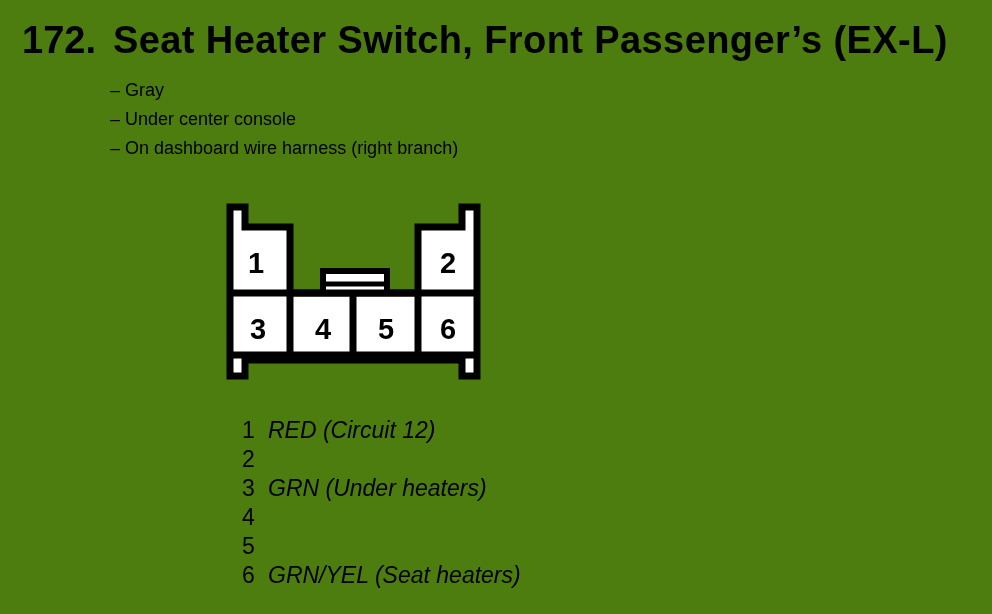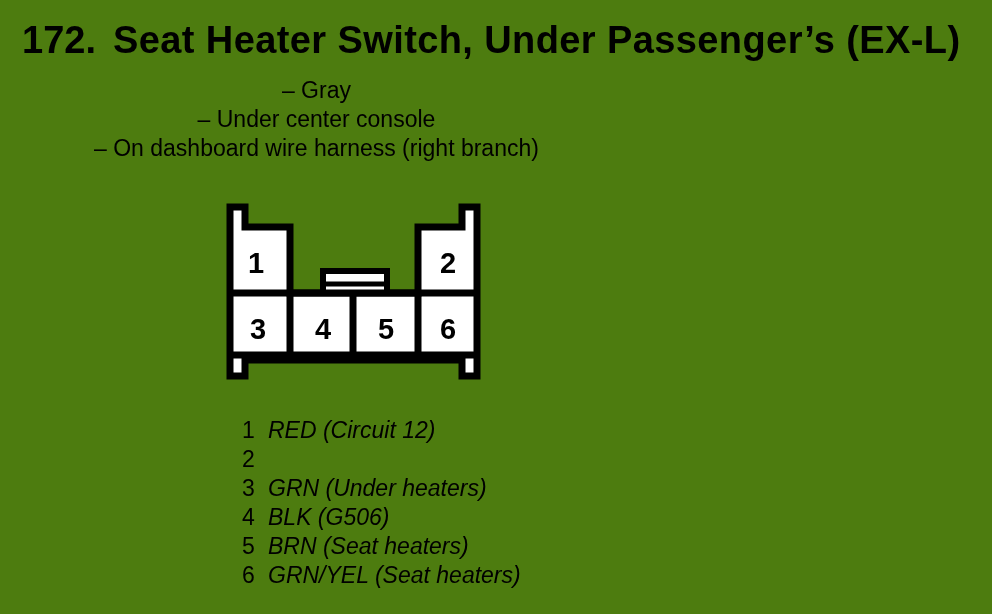--- a/index.html
+++ b/index.html
@@ -27,25 +27,24 @@
     position: absolute;
     left: 113px; top: 21px;
     font-size: 38px;
     font-weight: bold;
     line-height: 38px;
     letter-spacing: 0.4px;
     white-space: nowrap;
   }
   .bullet-list {
     position: absolute;
-    left: 94px; top: 76px;
-    font-size: 23px;
+    left: 110px; top: 76px;
+    font-size: 18px;
     line-height: 29px;
     white-space: nowrap;
-    text-align: center;
   }
   .connector-svg {
     position: absolute;
     left: 0; top: 0;
     width: 992px; height: 614px;
   }
   .connector-svg text {
     font-family: "Liberation Sans", sans-serif;
     font-weight: bold;
     font-size: 29px;
@@ -65,21 +64,21 @@
   }
   .legend-label { white-space: nowrap; font-style: italic; }
 </style>
 </head>
 <body>
 
 <div class="page">
 
   <div class="doc-number">172.</div>
 
-  <div class="doc-title">Seat Heater Switch, Under Passenger’s (EX-L)</div>
+  <div class="doc-title">Seat Heater Switch, Front Passenger’s (EX-L)</div>
 
   <div class="bullet-list">
     <div>– Gray</div>
     <div>– Under center console</div>
     <div>– On dashboard wire harness (right branch)</div>
   </div>
 
   <svg class="connector-svg" viewBox="0 0 992 614">
 
     <path d="M 230 207 H 245 V 227 H 290 V 293 H 418 V 227 H 462 V 207 H 477 V 376 H 462 V 360 H 245 V 376 H 230 Z" fill="#ffffff" stroke="#000000" stroke-width="7" stroke-linejoin="miter"></path>
@@ -108,25 +107,23 @@
     </div>
     <div class="legend-row">
       <span class="legend-num">2</span>
     </div>
     <div class="legend-row">
       <span class="legend-num">3</span>
       <span class="legend-label">GRN (Under heaters)</span>
     </div>
     <div class="legend-row">
       <span class="legend-num">4</span>
-      <span class="legend-label">BLK (G506)</span>
     </div>
     <div class="legend-row">
       <span class="legend-num">5</span>
-      <span class="legend-label">BRN (Seat heaters)</span>
     </div>
     <div class="legend-row">
       <span class="legend-num">6</span>
       <span class="legend-label">GRN/YEL (Seat heaters)</span>
     </div>
   </div>
 
 </div>
 
 </body></html>

